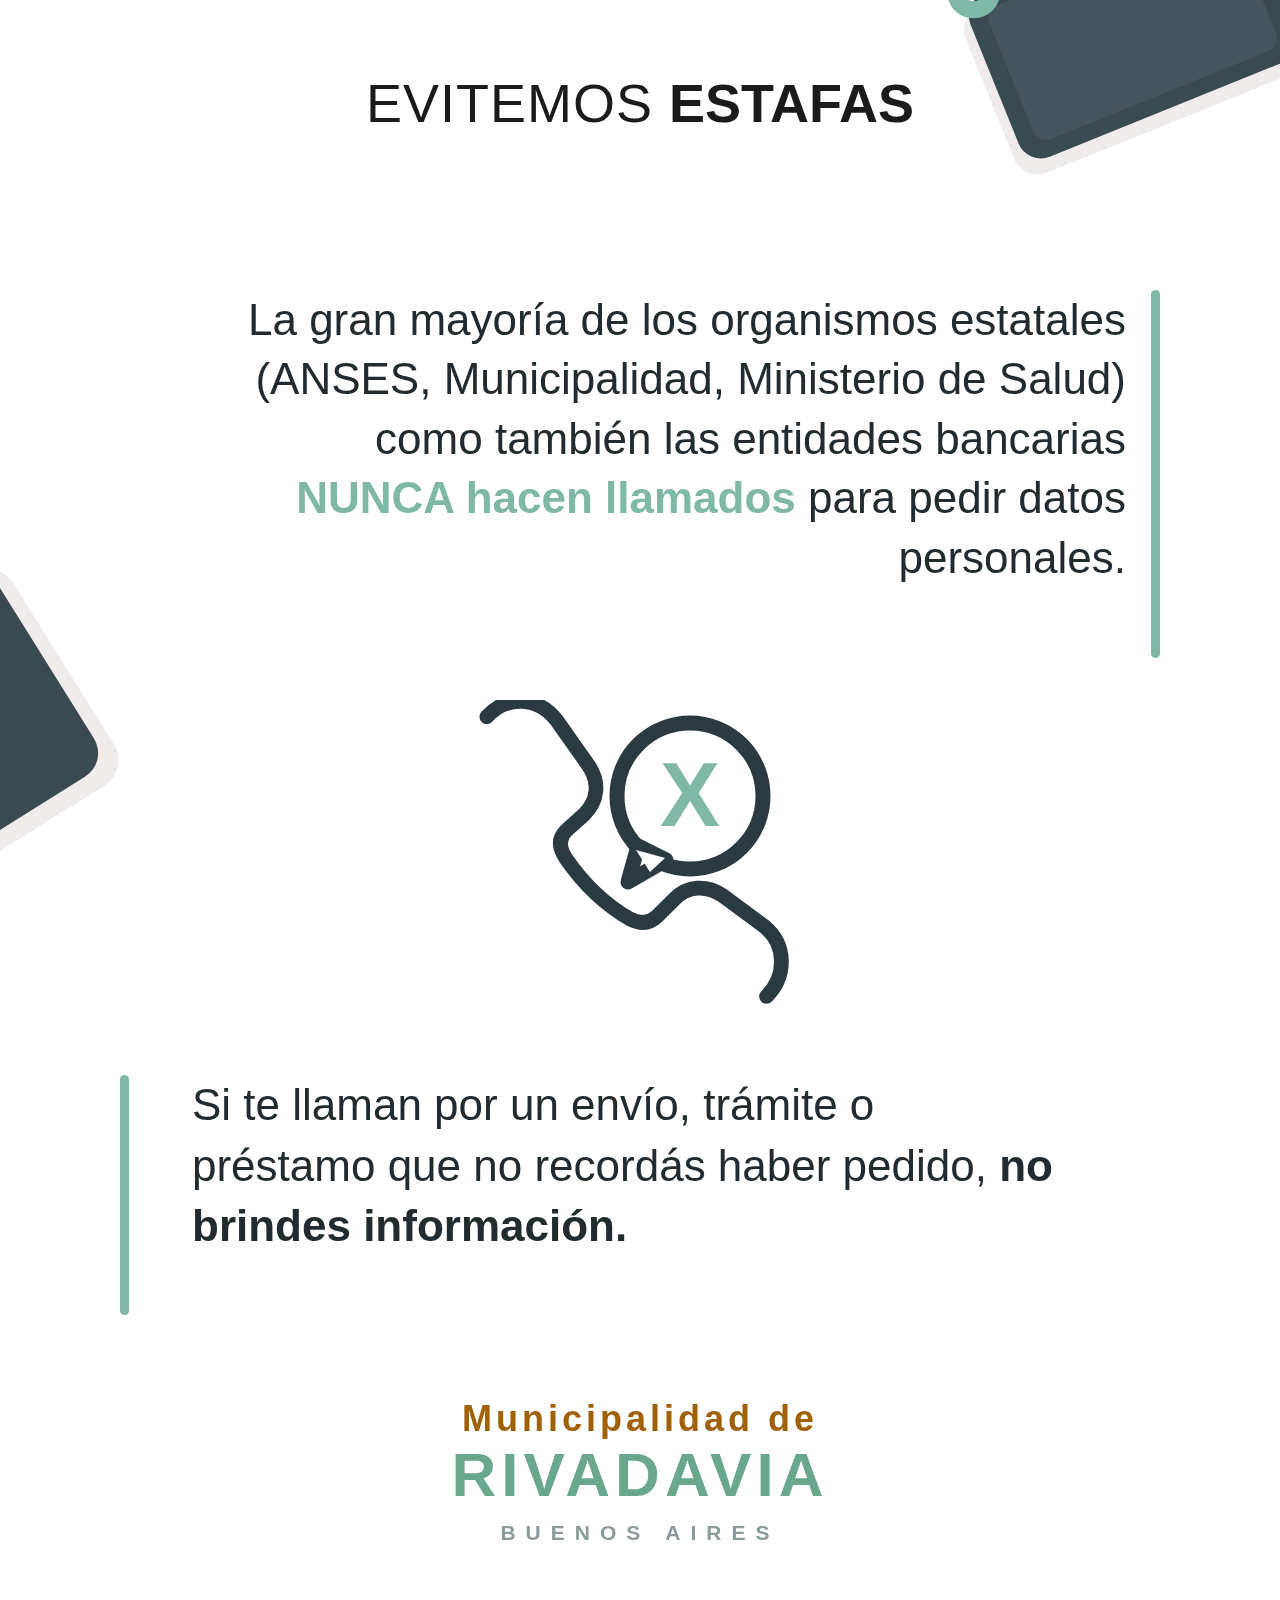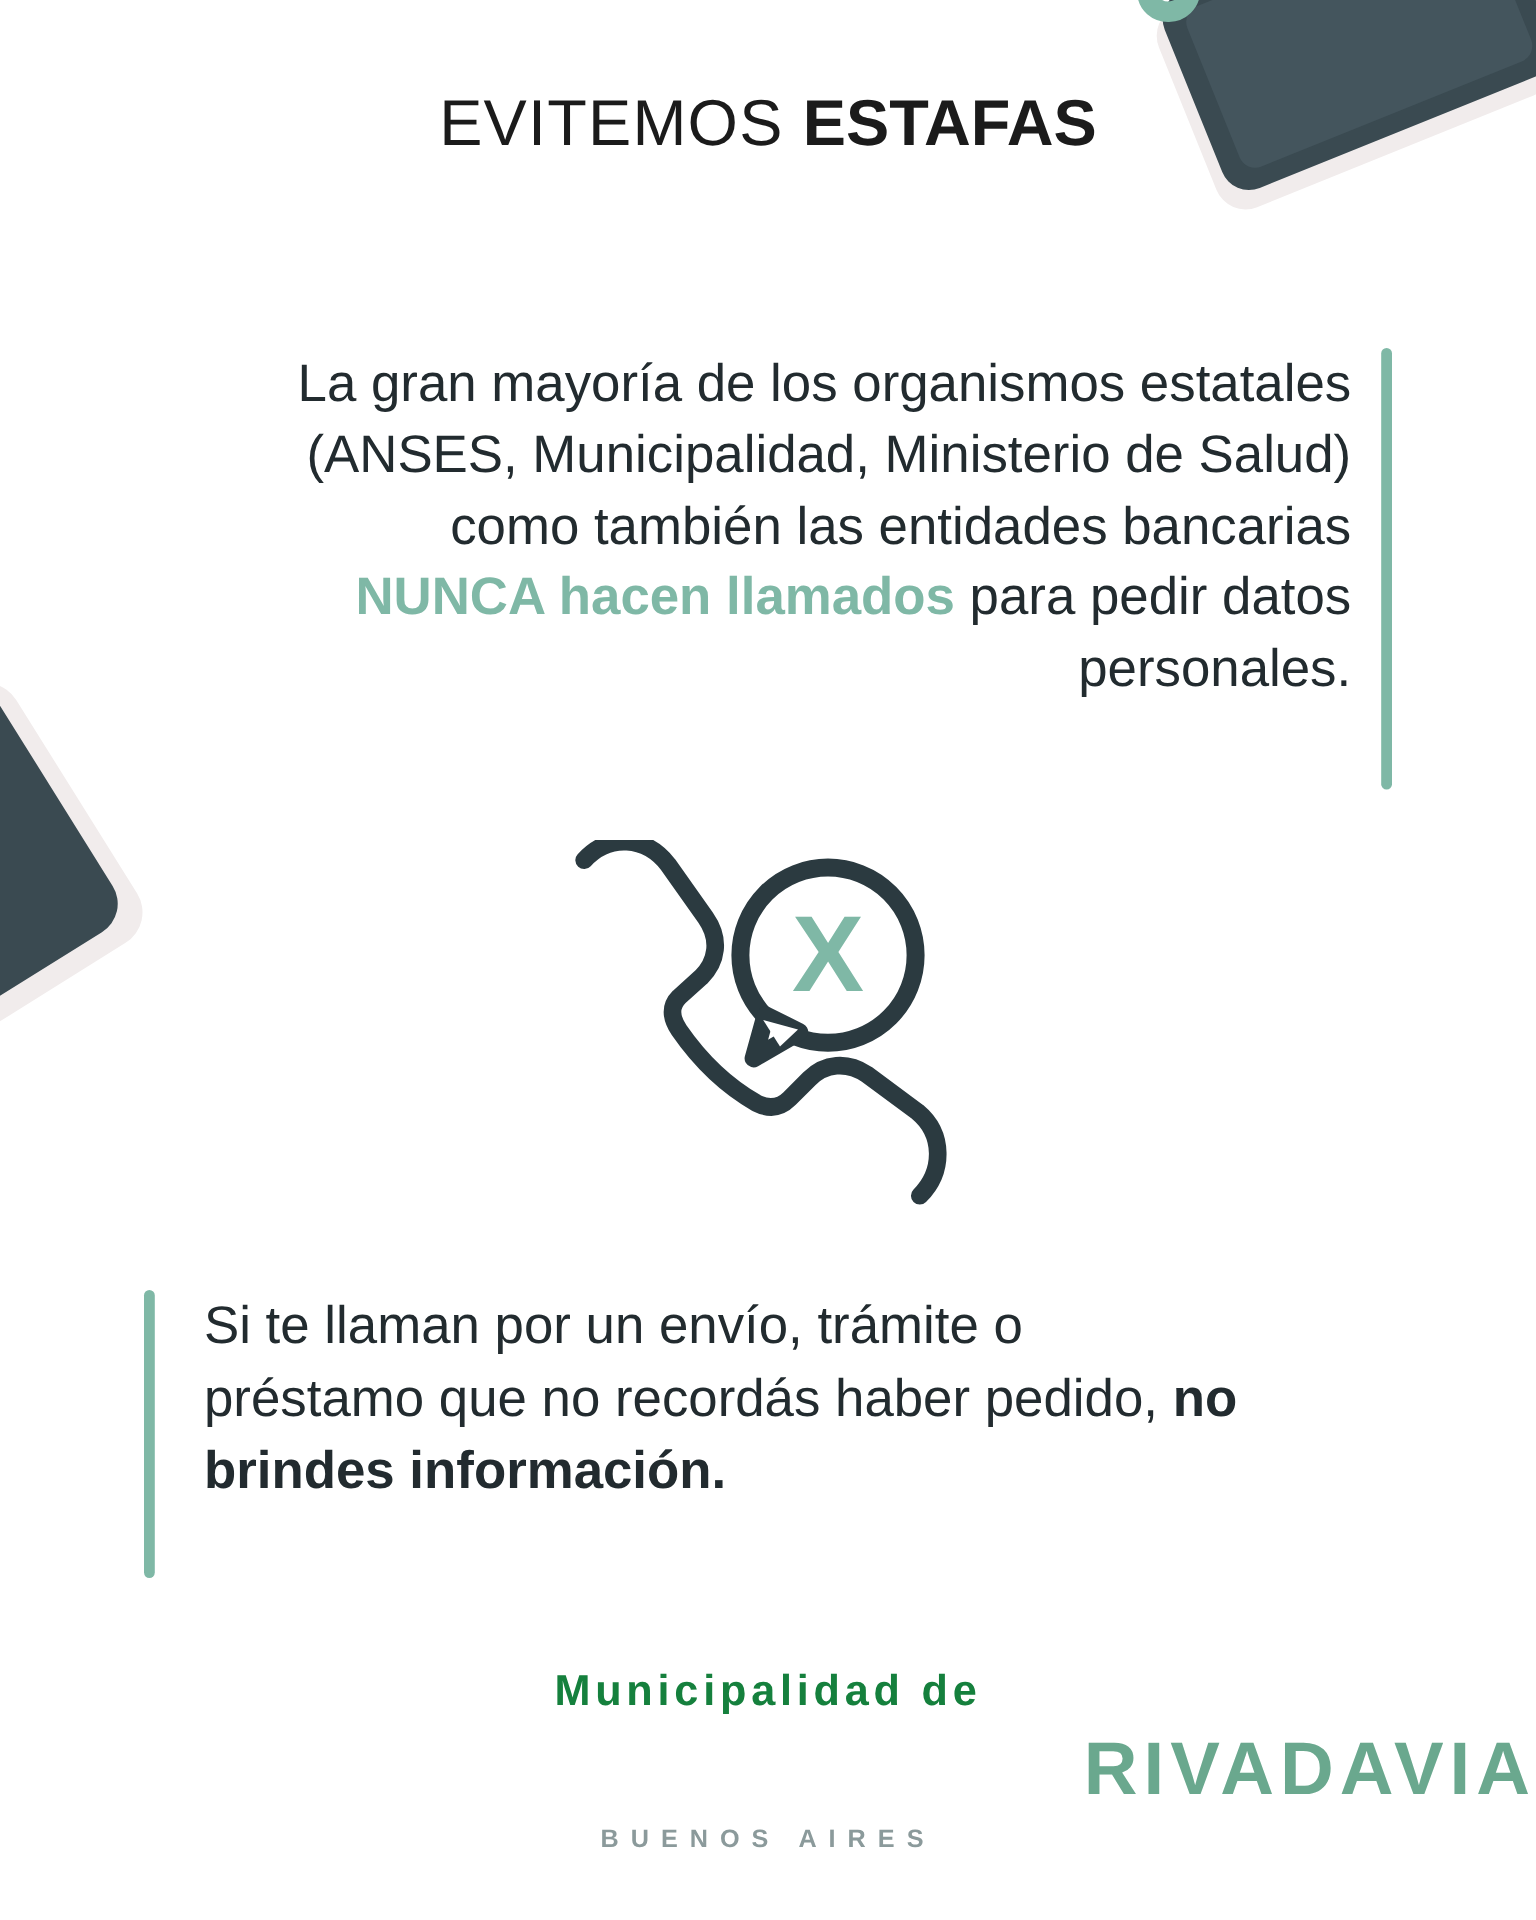--- a/index.html
+++ b/index.html
@@ -97,20 +97,21 @@
     z-index: 3;
   }
 
   
   .block-2 {
     position: absolute;
     top: 1075px;
     left: 120px;
     width: 920px;
     z-index: 3;
+    padding-left: 22px;
   }
   .block-2 .bar {
     position: absolute;
     left: 0;
     top: 0;
     width: 9px;
     height: 240px;
     background: #7fb8a6;
     border-radius: 5px;
   }
@@ -131,30 +132,29 @@
     bottom: 55px;
     left: 0;
     width: 100%;
     text-align: center;
     z-index: 3;
   }
   .logo-line1 {
     font-size: 36px;
     font-weight: 700;
     letter-spacing: 4px;
-    color: #15803d;
+    color: #a16207;
   }
   .logo-line2 {
     font-size: 62px;
     font-weight: 800;
     letter-spacing: 5px;
     color: #6aa88e;
     line-height: 1.05;
-    margin-top: 12px;
-    text-align: right;
+    margin-top: 2px;
   }
   .logo-line3 {
     font-size: 21px;
     font-weight: 700;
     letter-spacing: 10px;
     color: #8b9a9b;
     margin-top: 14px;
   }
 </style>
 </head>

